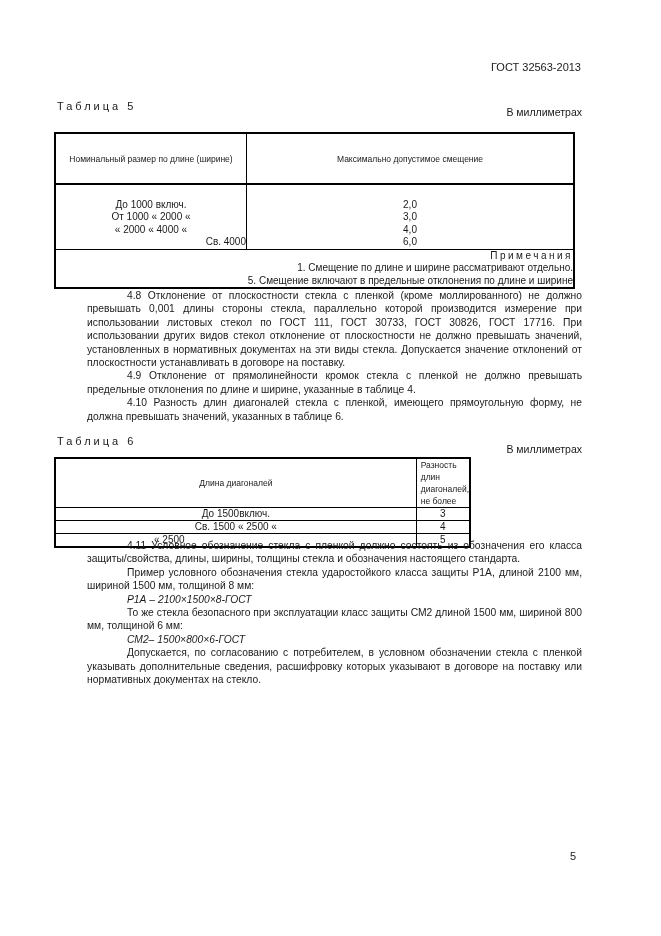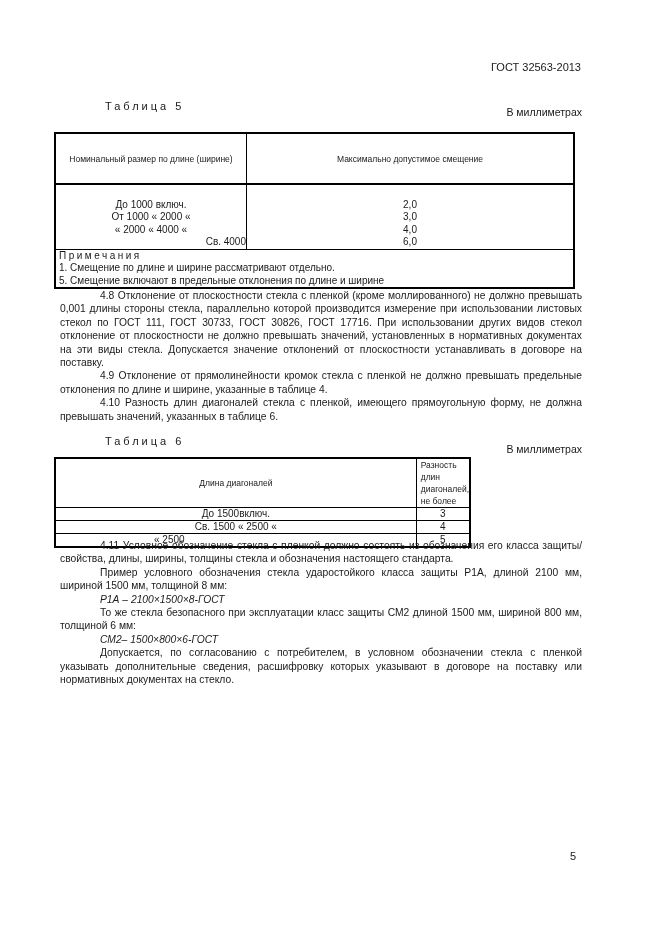--- a/index.html
+++ b/index.html
@@ -1,41 +1,41 @@
 <!DOCTYPE html>
 <html><head>
 <meta charset="utf-8">
 <style>
   html, body { margin: 0; padding: 0; background: #fff; }
   body { width: 661px; height: 936px; position: relative; overflow: hidden;
          font-family: "Liberation Sans", sans-serif; color: #1a1a1a; }
   .abs { position: absolute; }
   .doc-code { top: 61px; right: 80px; font-size: 11px; font-weight: normal; letter-spacing: 0; }
-  .tcap { font-size: 11px; letter-spacing: 3px; margin-left: 48px; }
+  .tcap { font-size: 11px; letter-spacing: 3px; }
   .units { font-size: 10.5px; }
   table.t { position: absolute; border-collapse: collapse; font-size: 9.5px; }
   table.t td { padding: 0; }
   
   #t5 { left: 54px; top: 132px; width: 521px; border: 2px solid #000; }
   #t5 .h td { height: 49px; border-bottom: 2px solid #000; text-align: center; font-size: 8.5px; line-height: 20px; }
   #t5 .c1 { width: 182px; border-right: 1.5px solid #000; }
   #t5 .body td { vertical-align: top; text-align: center; font-size: 10px; line-height: 12.3px; padding-top: 14px; padding-bottom: 1px; }
   #t5 .body .c1 .line { display: block; }
-  #t5 .notes td { text-align: left; font-size: 10px; line-height: 12.3px; padding-left: 3px; border-top: 1.5px solid #000; }
+  #t5 .notes td { text-align: right; font-size: 10px; line-height: 12.3px; padding-left: 3px; border-top: 1.5px solid #000; }
   .spaced { letter-spacing: 2.5px; }
   
   #t6 { left: 54px; top: 457px; width: 417px; border: 2px solid #000; }
   #t6 td { border: 1.5px solid #000; font-size: 10px; height: 12px; line-height: 12px; }
   #t6 .c1 { width: 267px; text-align: center; }
   #t6 .h td { font-size: 8.5px; height: 14px; }
   #t6 .h .c2 { text-align: left; padding-left: 4px; }
   #t6 .c2 { text-align: center; }
   .para { position: absolute; left: 60px; width: 522px; font-size: 10.3px; line-height: 13.4px; text-align: justify; }
   .para p { margin: 0; text-indent: 40px; text-align: justify; }
-  .para p.last { text-align-last: left; }
+  .para p.last { text-align-last: left; margin-left: 27px; }
   .para p.ital { font-style: italic; }
   .page-num { top: 850px; left: 570px; font-size: 11px; }
 </style>
 </head>
 <body>
 
 <div class="abs doc-code">ГОСТ 32563-2013</div>
 
 <div class="abs tcap" style="left:57px;top:100px;">Таблица 5</div>
 <div class="abs units" style="right:79px;top:106px;">В миллиметрах</div>

